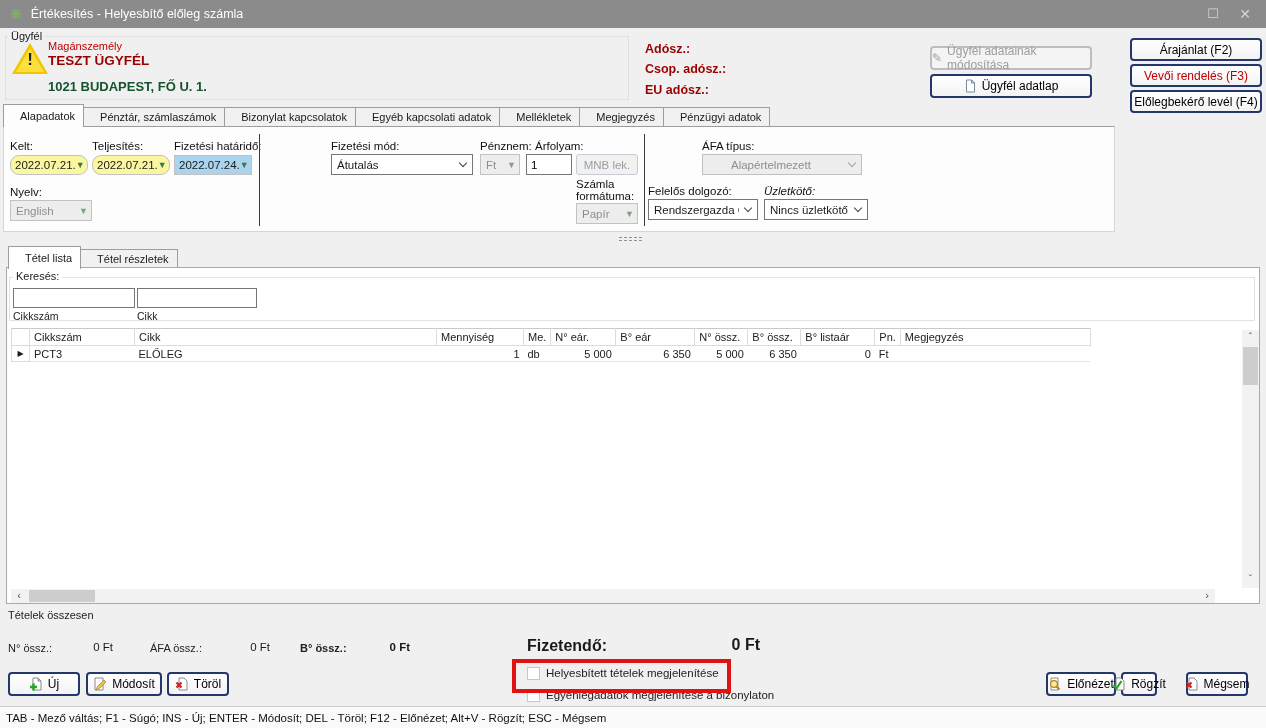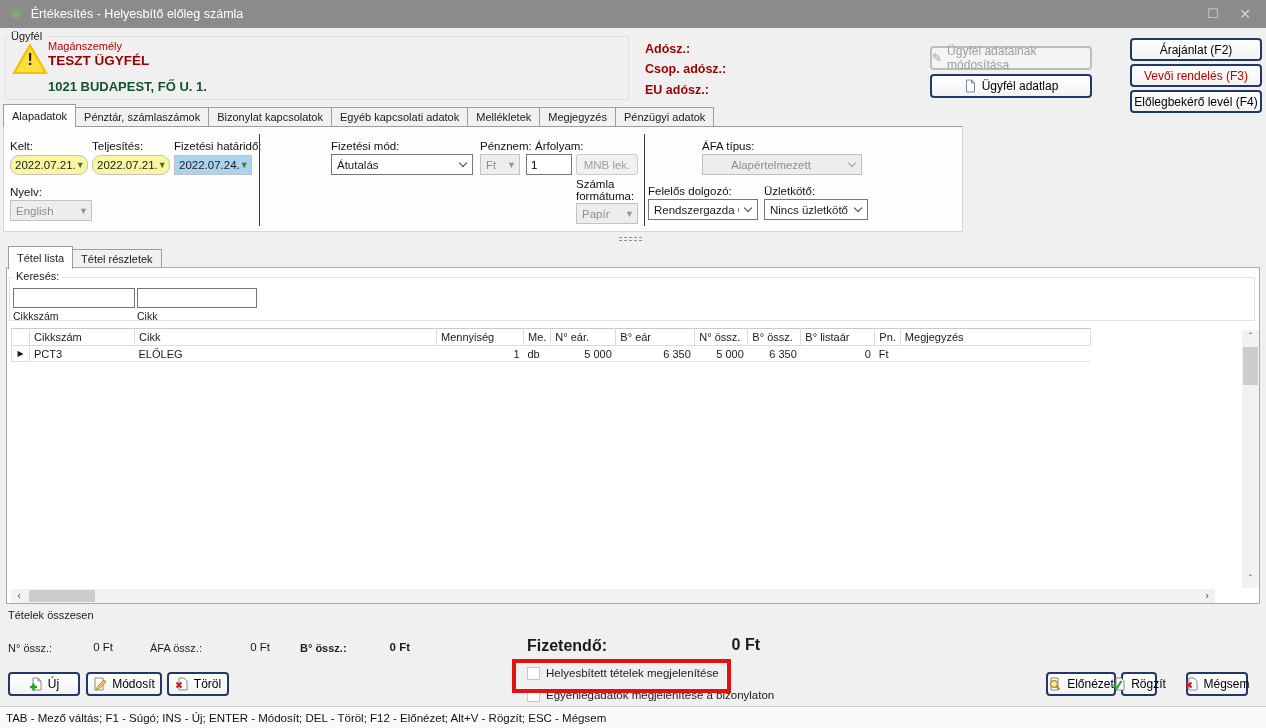--- a/index.html
+++ b/index.html
@@ -29,24 +29,24 @@
   .taxlbl { position:absolute; left:645px; color:#9b0000; font-weight:bold; font-size:12.5px; }
   
   .btn { display:flex; align-items:center; justify-content:center; gap:5px;
     background:linear-gradient(#ffffff,#f3f3f3); border:2px solid #24376b; border-radius:4px;
     font-size:12px; color:#000; cursor:default; }
   .btn.abs { position:absolute; }
   .btn.disabled { border-color:#bdbdbd; color:#9d9d9d; background:#f4f4f4; }
   .btn .red-text { color:#c00000; }
   
   .tabstrip { position:absolute; display:flex; align-items:flex-end; }
-  .tab { border:1px solid #9d9d9d; border-bottom:none; background:#f1f1f1; padding:3px 8px 4px 8px; margin-right:-1px; height:20px; white-space:nowrap; }
+  .tab { border:1px solid #9d9d9d; border-bottom:none; background:#f1f1f1; padding:3px 8px 4px 16px; margin-right:-1px; height:20px; white-space:nowrap; }
   .tab.active { background:#fdfdfd; height:23px; padding-top:5px; position:relative; z-index:3; }
   
-  .form-panel { position:absolute; left:3px; top:126px; width:960px; height:106px; background:#fdfdfd; border:1px solid #d6d6d6; border-top:1px solid #9d9d9d; }
+  .form-panel { position:absolute; left:3px; top:126px; width:1112px; height:106px; background:#fdfdfd; border:1px solid #d6d6d6; border-top:1px solid #9d9d9d; }
   .fp-lbl { position:absolute; font-size:11.5px; color:#111; white-space:nowrap; }
   .datefield { position:absolute; width:78px; height:20px; border:1px solid #c2c2c2; display:flex; align-items:center; padding:0 4px; font-size:11.5px; }
   .datefield.yellow { background:#fbf7a0;border-radius:9px; }
   .datefield.blue { background:#abd3ee; }
   .datefield .arr { margin-left:auto; font-size:9px; color:#3d7a3d; }
   .combo { position:absolute; height:21px; border:1px solid #767676; background:#fff; display:flex; align-items:center; padding:0 3px 0 5px; font-size:11.5px; overflow:hidden; white-space:nowrap; }
   .combo .txt { overflow:hidden; white-space:nowrap; flex:1; }
   .chev { width:6px; height:6px; border-right:1.6px solid #444; border-bottom:1.6px solid #444; transform:rotate(45deg); margin:-3px 3px 0 6px; flex:none; }
   .combo.disabled { background:#ededed; color:#8e8e8e; border-color:#c0c0c0;padding-left:28px; }
   .combo.disabled .chev { border-color:#9aa89a; }
@@ -204,21 +204,21 @@
       <span class="txt">Alapértelmezett</span>
         <span class="chev"></span>
     </div>
 
     <span class="fp-lbl" style="left:644px; top:58px;">Felelős dolgozó:</span>
     <div class="combo" style="left:644px; top:72px; width:110px;">
       <span class="txt">Rendszergazda Gé</span>
         <span class="chev"></span>
     </div>
 
-    <span class="fp-lbl" style="left:760px; top:58px;">Üzletkötő:</span>
+    <span class="fp-lbl" style="left:760px; top:58px;font-style:italic;">Üzletkötő:</span>
     <div class="combo" style="left:760px; top:72px; width:104px;">
       <span class="txt">Nincs üzletkötő</span>
         <span class="chev"></span>
     </div>
   </div>
 
   <div class="grip"></div>
 
   <div class="tabstrip" style="left:8px; top:247px; height:22px;">
     <div class="tab active" style="background:#fff;">Tétel lista</div>

